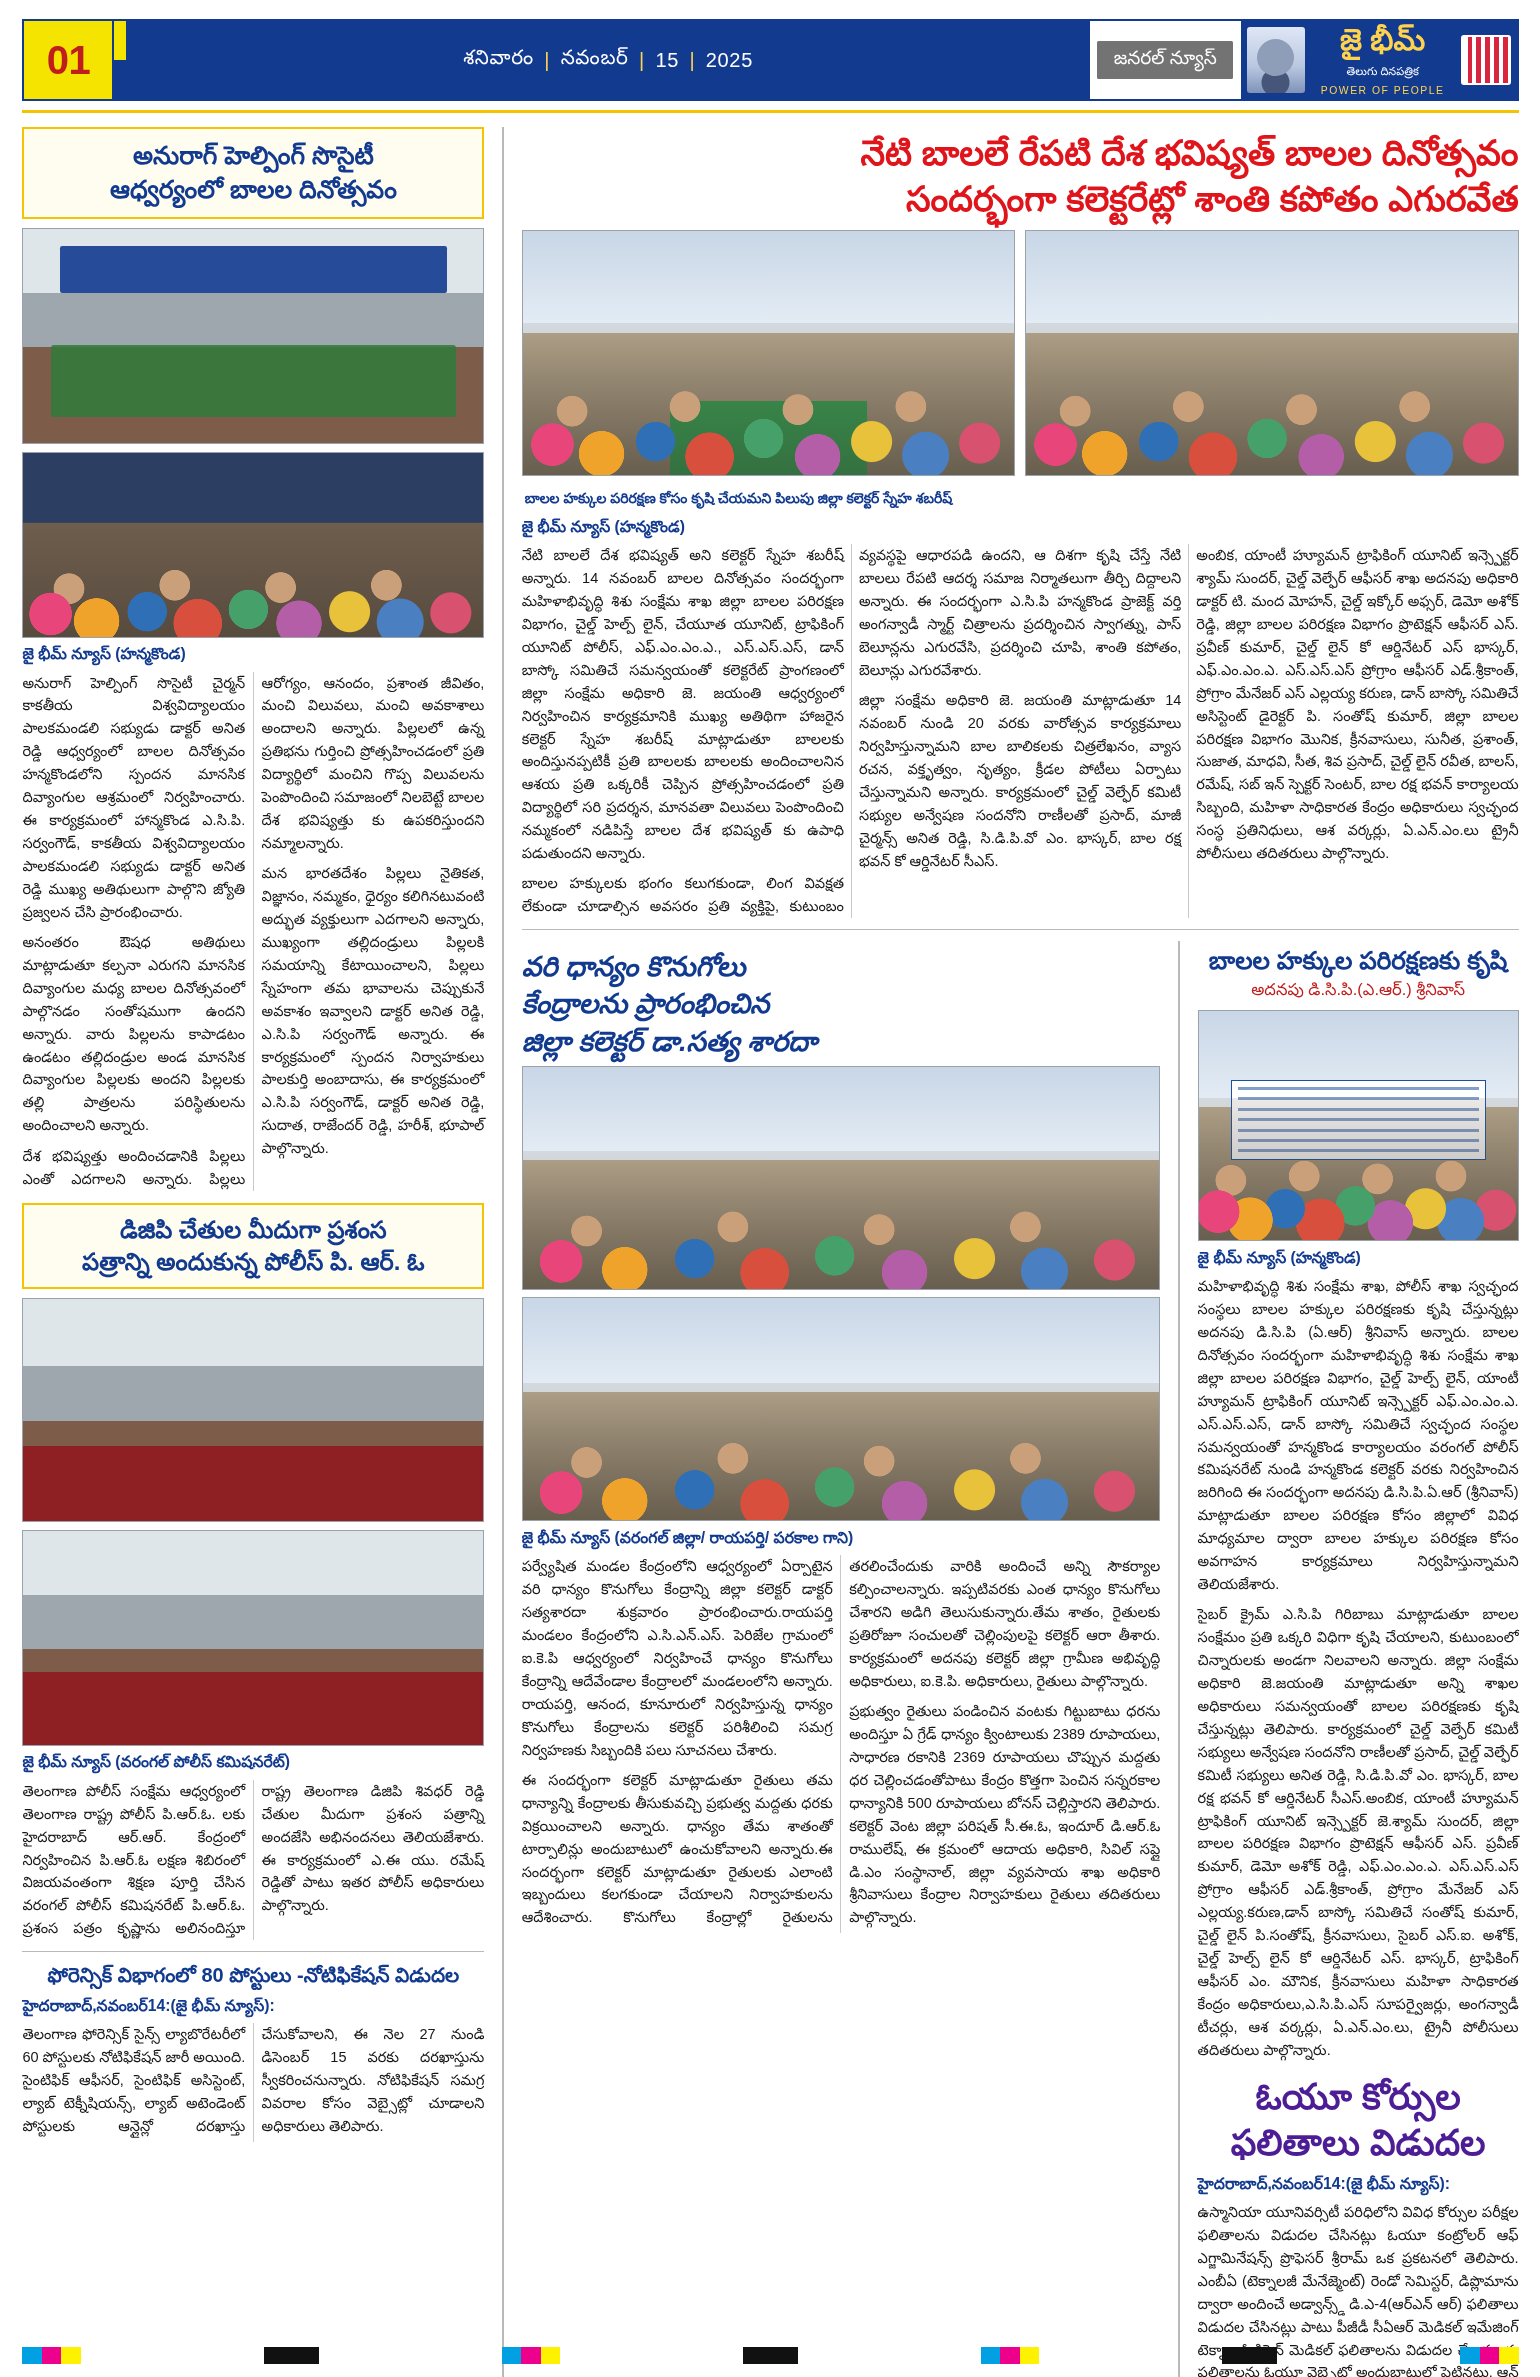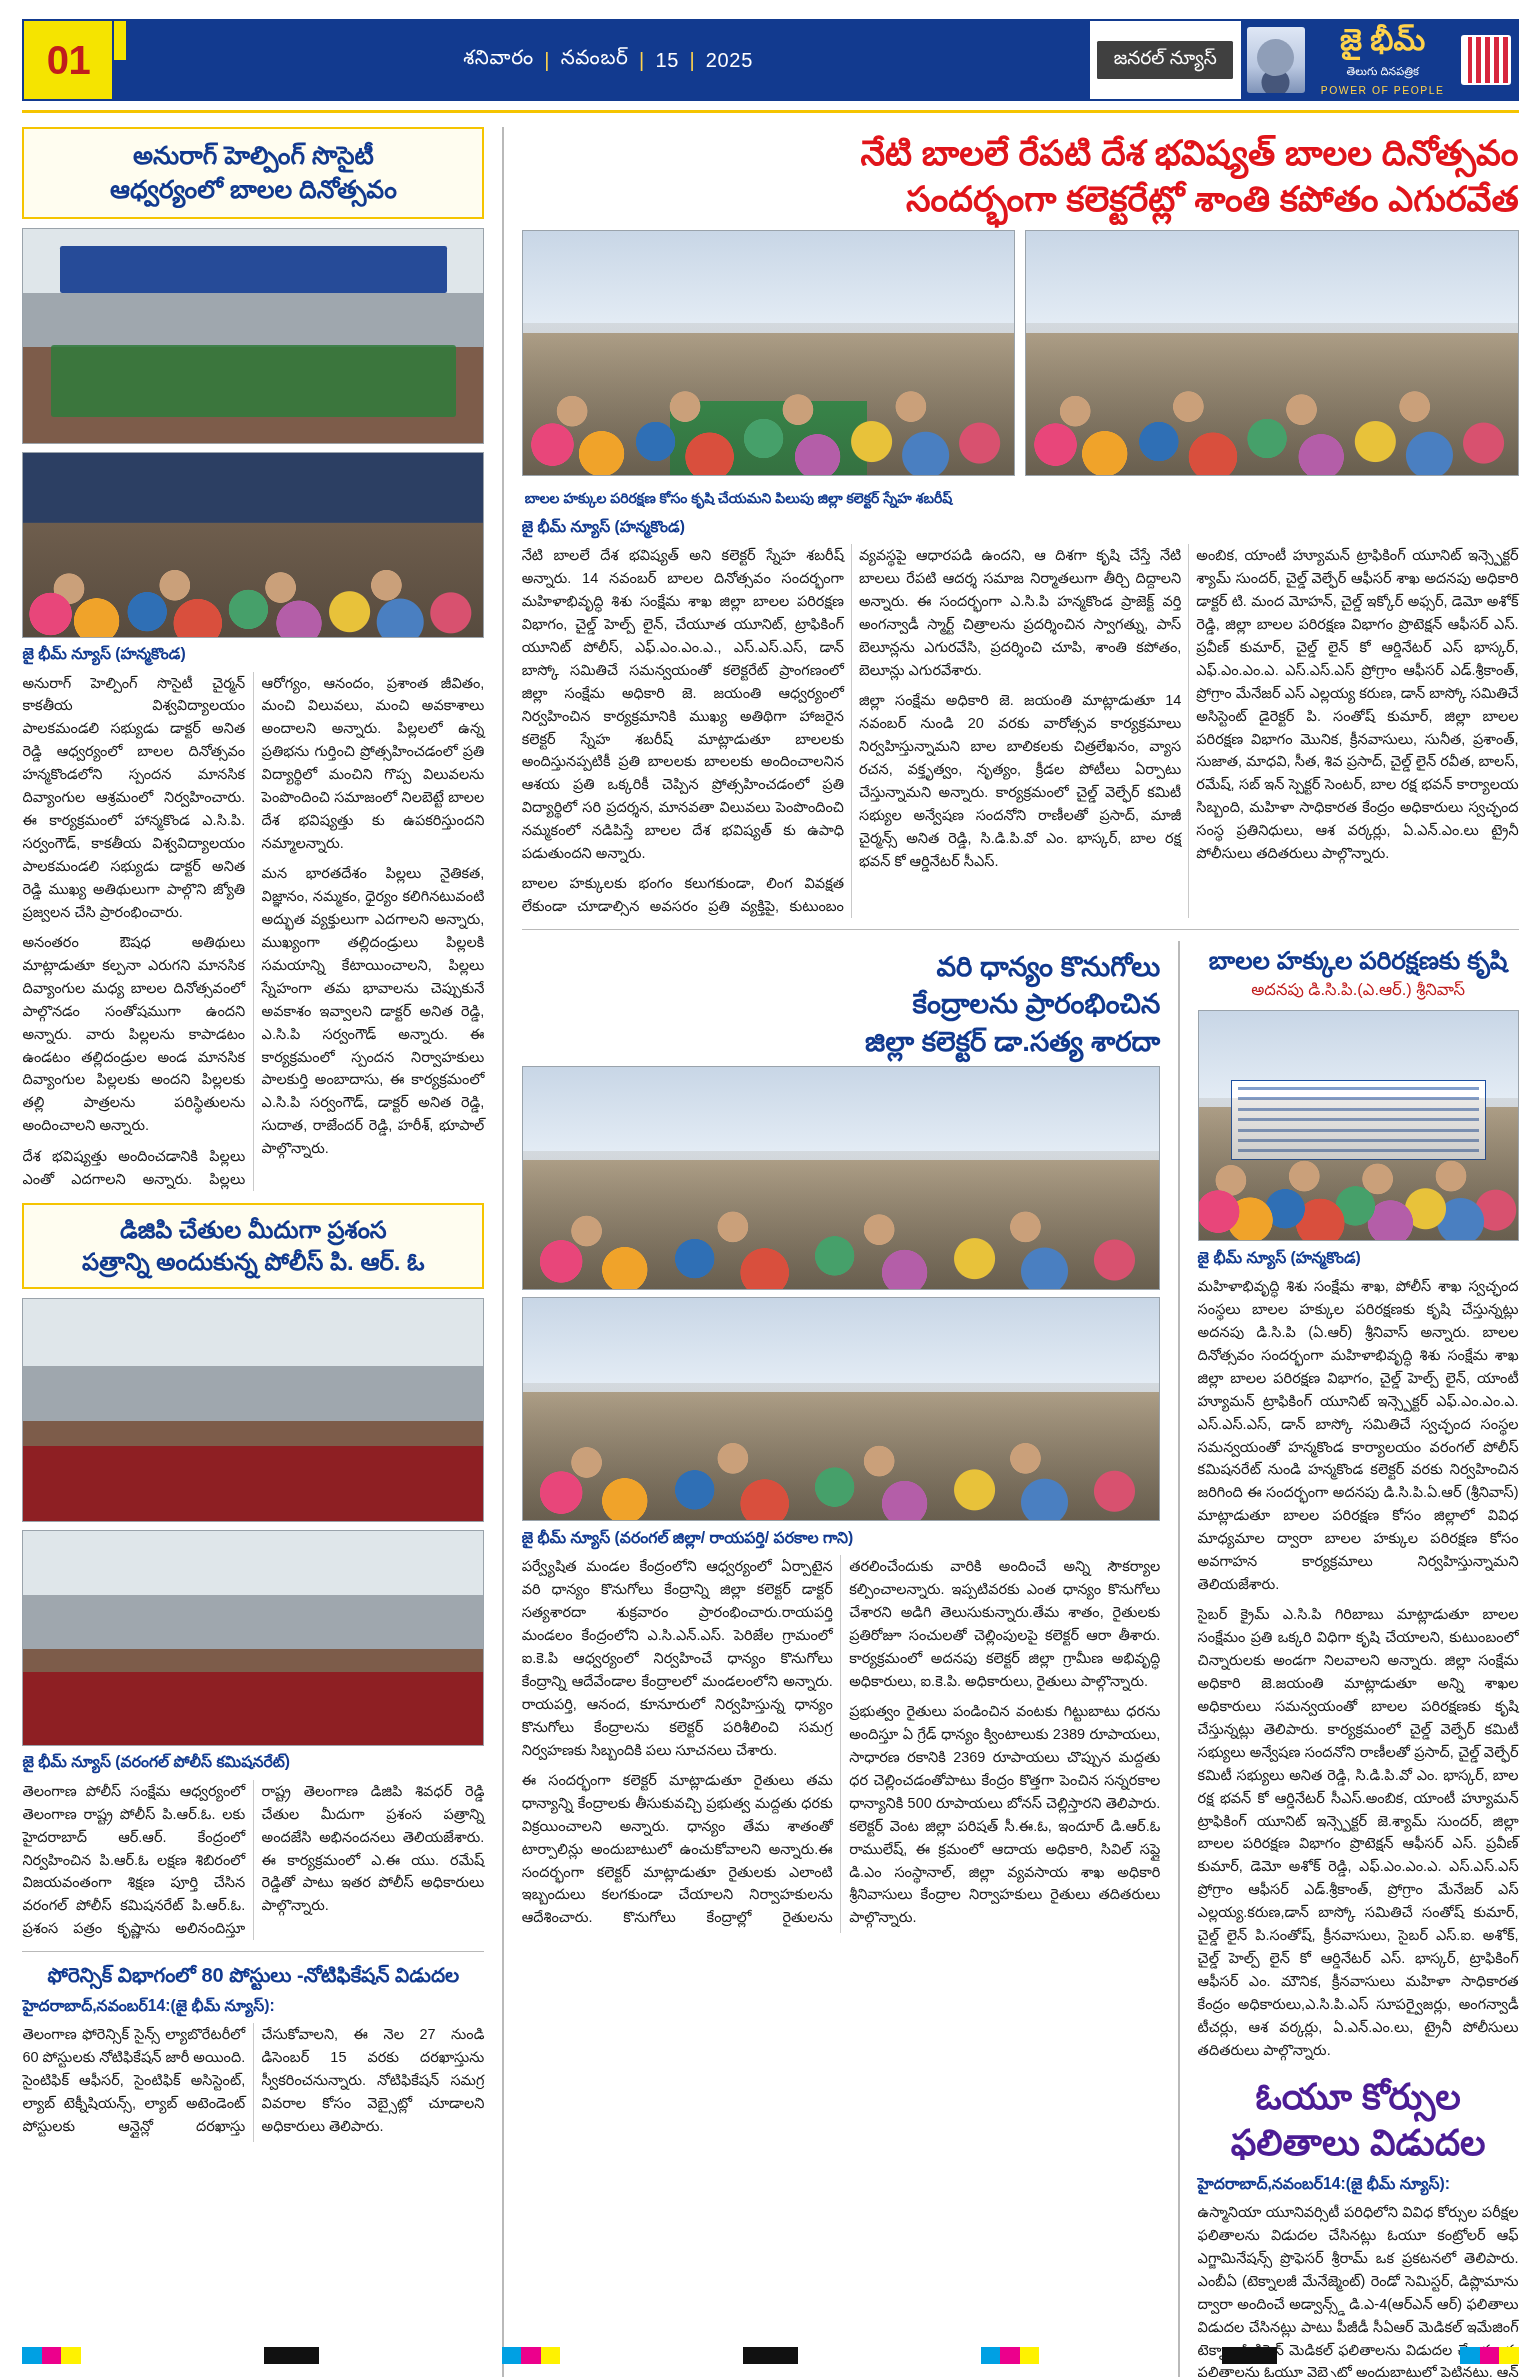--- a/index.html
+++ b/index.html
@@ -7,21 +7,21 @@
   .page{position:relative;width:1541px;height:2377px;background:#ffffff;box-sizing:border-box;padding:19.4px 22.4px;}
 
   
   .masthead{position:relative;display:flex;align-items:stretch;height:78px;border:2.2px solid #123a8f;background:#ffffff;}
   .page-num{width:88px;background:#f5e400;display:flex;align-items:center;justify-content:center;border-right:2.2px solid #123a8f;}
   .page-num span{font-size:40px;font-weight:bold;color:#c01d1d;font-family:"Liberation Sans",sans-serif;letter-spacing:-0.7px;}
   .mh-stripe{width:12px;background:linear-gradient(180deg,#f5e400 0 50%,#123a8f 50% 100%);}
   .mh-date{flex:1;background:#123a8f;color:#ffffff;display:flex;align-items:center;justify-content:center;gap:10.4px;font-size:20px;letter-spacing:0.7px;}
   .mh-date .sep{color:#ffd34d;}
   .mh-cat{background:#ffffff;display:flex;align-items:center;padding:0 7.5px;}
-  .mh-cat .catbox{background:#404040;color:#fff;font-size:18.6px;padding:6px 16.4px;border-radius:1.5px;}
+  .mh-cat .catbox{background:#737373;color:#fff;font-size:18.6px;padding:6px 16.4px;border-radius:1.5px;}
   .mh-logo{width:276px;background:#123a8f;display:flex;align-items:center;gap:6px;padding:3px 6px;box-sizing:border-box;}
   .mh-logo .face{width:58px;height:66px;border-radius:3px;background:linear-gradient(180deg,#dfe7f5 0%,#b9c7e0 60%,#7f93b8 100%);position:relative;overflow:hidden;}
   .mh-logo .face:after{content:"";position:absolute;left:10.4px;top:12px;width:37px;height:37px;border-radius:50%;background:#8f9eb8;box-shadow:0 25px 0 -4.5px #46567a;}
   .mh-logo .txt{flex:1;text-align:center;color:#ffffff;}
   .mh-logo .txt .t1{font-size:30px;font-weight:bold;color:#ffd34d;line-height:1;}
   .mh-logo .txt .t2{font-size:11.2px;color:#ffffff;margin-top:10px;}
   .mh-logo .txt .t3{font-size:10.4px;color:#ffd34d;margin-top:4.5px;letter-spacing:1.5px;}
   .mh-logo .qr{width:46px;height:46px;background:
      repeating-linear-gradient(90deg,#fff 0 4.5px,#d7263d 4.5px 9px),
      #ffffff;border:2.2px solid #ffffff;border-radius:3px;align-self:center;}
@@ -72,21 +72,21 @@
   .cap{font-size:14px;color:#123a8f;text-align:center;padding:6px 3px 1.5px;line-height:1.4;}
 
   
   .byline{font-size:15.7px;font-weight:bold;color:#123a8f;margin:7.5px 0 4.5px;}
   p.txt{font-size:14.5px;line-height:1.58;color:#161616;text-align:justify;margin:0 0 7.5px;}
   .subhead{font-size:17px;font-weight:bold;color:#123a8f;text-align:center;margin:4.5px 0 6px;line-height:1.35;}
 
   .boxhead{border:2.2px solid #f5c400;background:#fffdf0;padding:9px 25px;text-align:center;margin-top:12px;}
   .boxhead .ln{display:block;font-size:24px;font-weight:bold;color:#123a8f;line-height:1.35;}
 
-  .mid-head{text-align:right;margin:7.5px 0 6px;}
+  .mid-head{text-align:left;margin:7.5px 0 6px;font-style:italic;}
   .mid-head .ln{display:block;font-size:27.6px;font-weight:bold;color:#123a8f;line-height:1.35;}
 
   .right-head{text-align:center;margin:3px 0 3px;}
   .right-head .ln{display:block;font-size:24.6px;font-weight:bold;color:#123a8f;line-height:1.35;}
   .right-sub{text-align:center;font-size:16.4px;color:#c01d1d;margin-bottom:7.5px;}
 
   .bigred{text-align:center;margin:12px 0 4.5px;}
   .bigred .ln{display:block;font-size:36px;font-weight:bold;color:#4c1d95;line-height:1.3;}
 
   .cols2{column-count:2;column-gap:16.4px;column-rule:0.7px solid #c9c9c9;}

